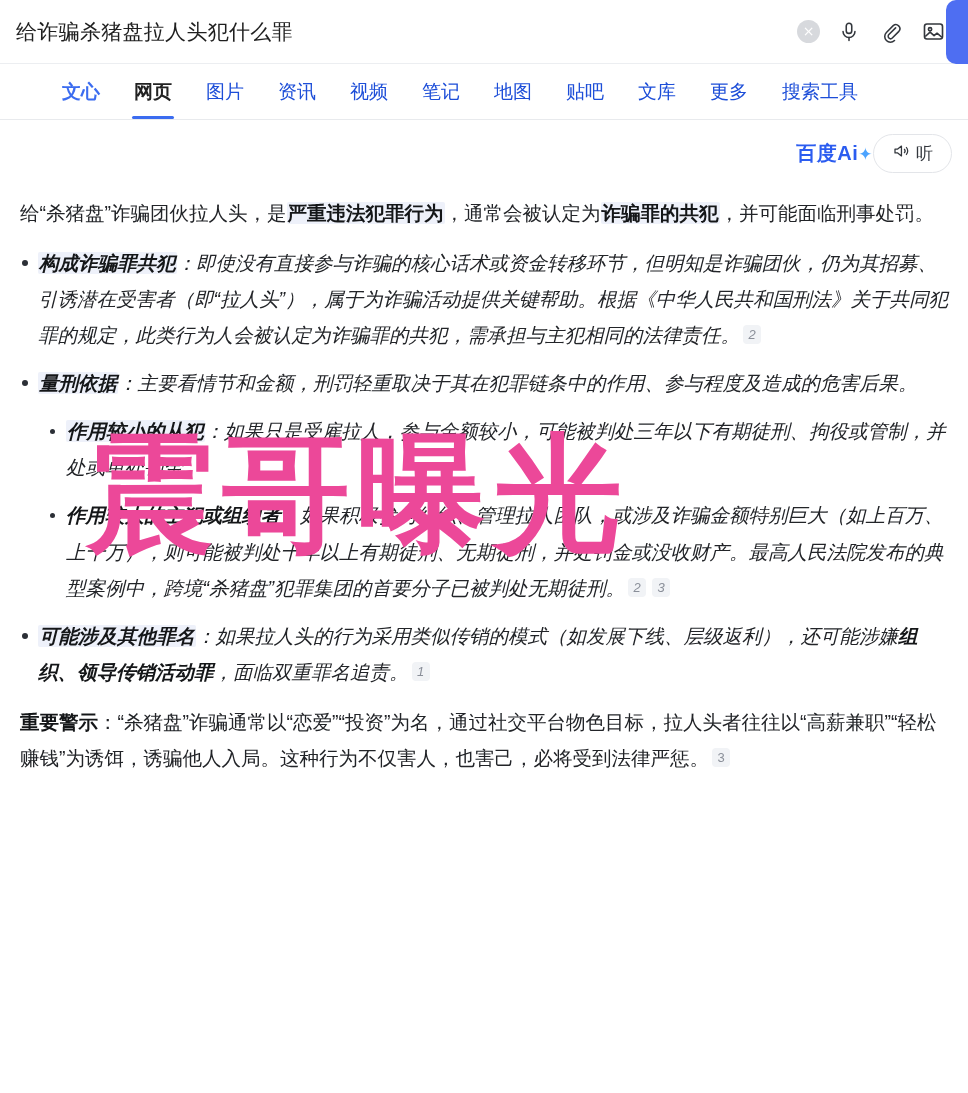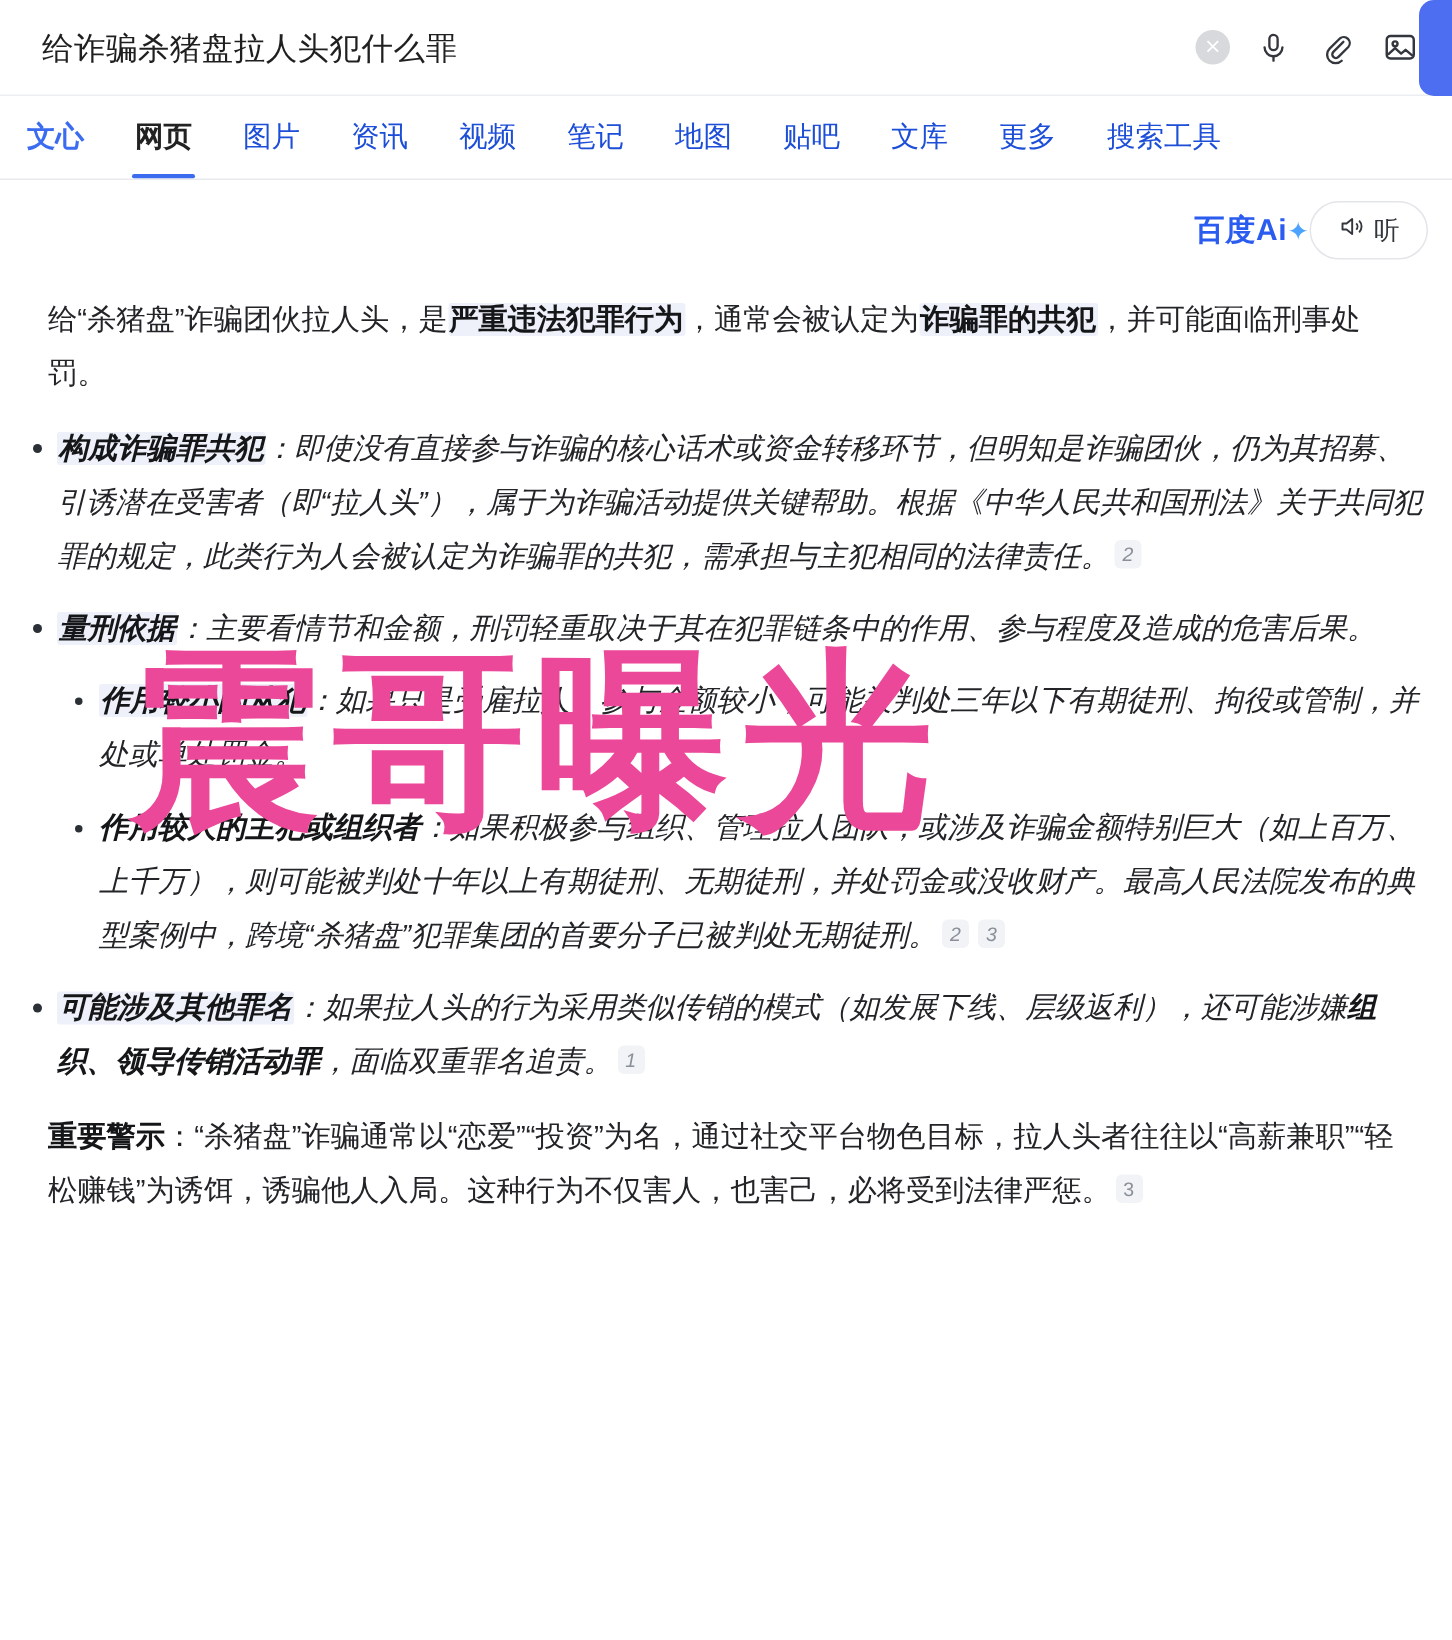--- a/index.html
+++ b/index.html
@@ -15,21 +15,21 @@
     background: #fff;
     overflow: hidden;
   }
 
   
   .searchbar {
     position: relative;
     height: 64px;
     display: flex;
     align-items: center;
-    padding: 0 12px 0 28px;
+    padding: 0 12px 0 16px;
     border-bottom: 1px solid #eceef1;
   }
   .search-text {
     flex: 1;
     font-size: 21px;
     color: #1f1f1f;
     letter-spacing: 0.3px;
     white-space: nowrap;
     overflow: hidden;
   }
@@ -74,21 +74,21 @@
     overflow: hidden;
   }
   .tab {
     position: relative;
     font-size: 19px;
     color: #1d4ed8;
     padding: 0 17px;
     line-height: 54px;
     white-space: nowrap;
   }
-  .tab.brand { color: #3b6cf0; font-weight: bold; padding-left: 4px; }
+  .tab.brand { color: #3b6cf0; font-weight: bold; padding-left: 4px; margin-left: 44px; }
   .tab.active { color: #222; font-weight: bold; }
   .tab.active::after {
     content: "";
     position: absolute;
     left: 50%; transform: translateX(-50%);
     bottom: 0;
     width: 42px; height: 3px;
     background: #3b6cf0;
     border-radius: 2px;
   }
@@ -119,21 +119,21 @@
     background: #fff;
   }
 
   
   .answer {
     padding: 6px 16px 24px 16px;
     font-size: 19.5px;
     line-height: 1.85;
     color: #222428;
   }
-  .answer p { margin: 14px 16px; }
+  .answer p { margin: 14px 4px; }
   .answer b, .answer strong { font-weight: bold; color: #141618; }
   .hl { background: #eef1fa; border-radius: 2px; padding: 0 1px; }
   ul { margin: 10px 0; padding-left: 22px; list-style: none; font-style: italic; }
   li { position: relative; margin: 12px 0; }
   li::before {
     content: "";
     position: absolute;
     left: -16px; top: 15px;
     width: 6px; height: 6px;
     border-radius: 50%;

